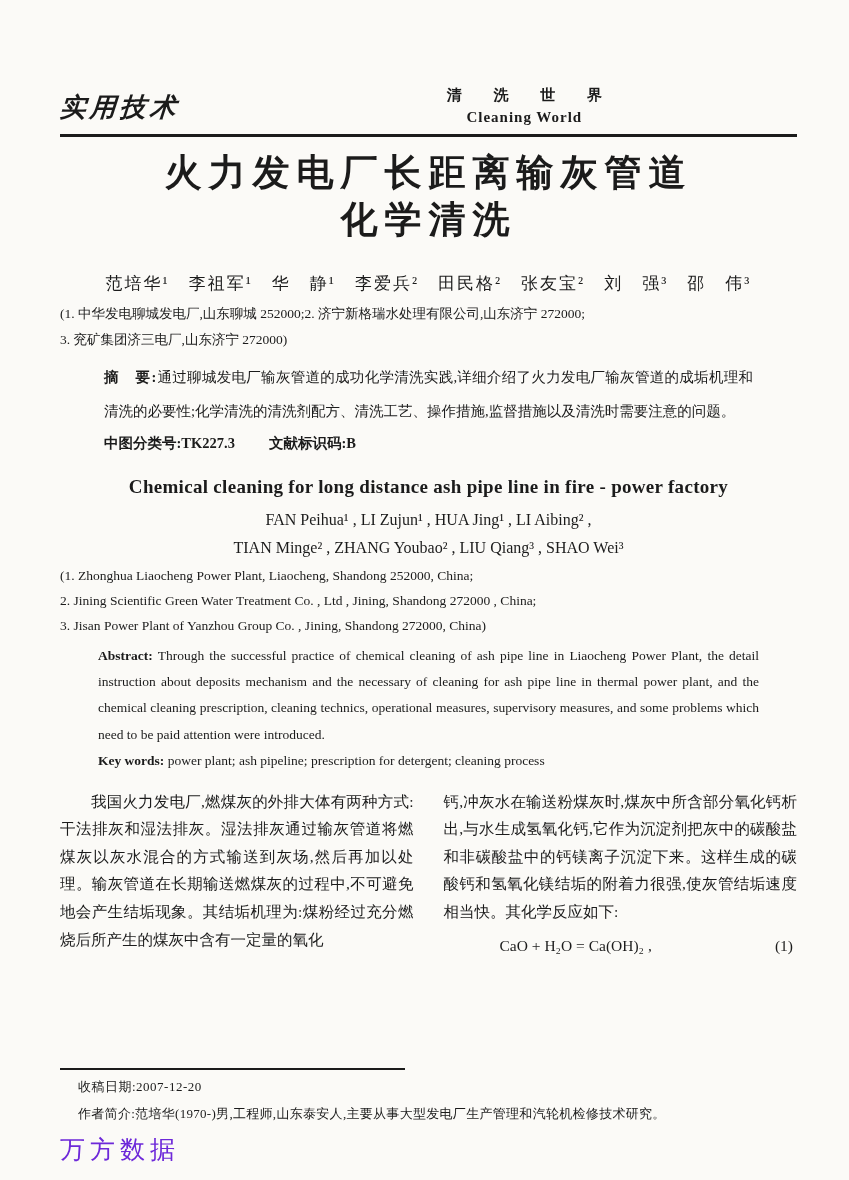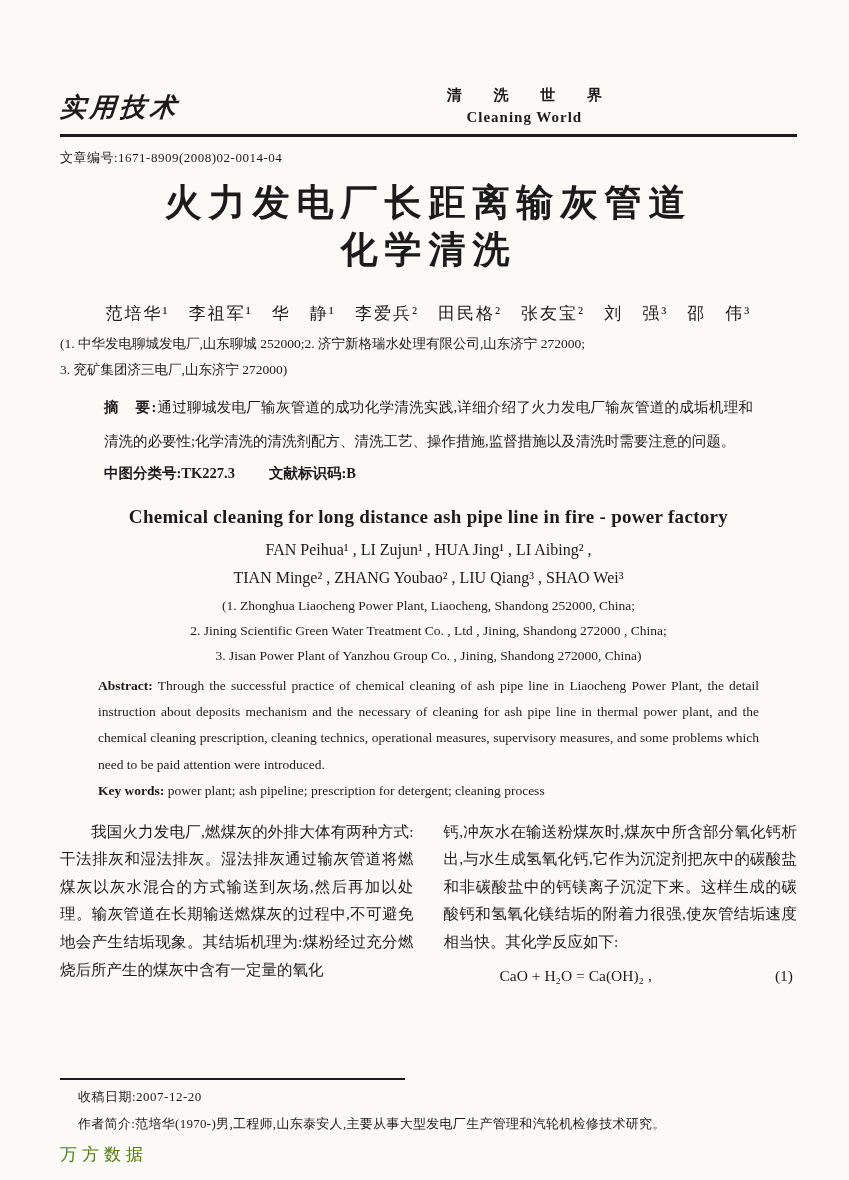--- a/index.html
+++ b/index.html
@@ -47,61 +47,60 @@
   .absblock b{letter-spacing:1px;}
   .kwline{margin:0 44px;font-size:14.5px;line-height:2.2;}
   .clcline{margin:0 44px;font-size:14.5px;line-height:2.2;font-weight:bold;}
   .clc-gap{display:inline-block;width:34px;}
   
   .title-en{
     text-align:center;font-size:19px;font-weight:bold;
     margin:16px 0 0 0;letter-spacing:0.3px;
   }
   .authors-en{text-align:center;font-size:16px;margin-top:8px;line-height:1.75;}
-  .affil-en{text-align:center;font-size:13.5px;margin-top:2px;line-height:1.85;}
+  .affil-en{font-size:13.5px;margin-top:2px;line-height:1.85;}
   .abs-en{margin:4px 38px 0 38px;font-size:13.5px;line-height:1.95;text-align:justify;}
   .kw-en{margin:0 38px;font-size:13.5px;line-height:1.9;}
   
   .columns{display:flex;gap:30px;margin-top:14px;}
   .col{flex:1;font-size:15.5px;line-height:1.78;text-align:justify;margin:0;}
   .col.first p{margin:0;text-indent:2em;}
   .col.second p{margin:0;}
   .formula{
     display:flex;justify-content:space-between;align-items:baseline;
     font-size:15.5px;margin-top:6px;padding-left:56px;
   }
   .eqno{padding-right:4px;}
   
   .pfooter{position:absolute;left:60px;right:52px;bottom:14px;}
   .frule{border:none;border-top:2px solid #1b1b1b;width:345px;margin:0 0 8px 0;}
   .received{font-size:13px;margin-left:18px;letter-spacing:0.5px;}
   .bio{font-size:13px;margin-top:9px;margin-left:18px;letter-spacing:0.3px;}
   .watermark{
-    font-size:17px;color:#4d7c0f;margin-top:10px;letter-spacing:5px;
+    font-size:25px;color:#6d28d9;margin-top:10px;letter-spacing:5px;
     font-family:"Liberation Sans","DejaVu Sans",sans-serif;
   }
 </style>
 </head>
 <body>
 
 <div class="page">
 
   <div class="jheader">
     <div class="jh-left">
       <div class="logo">实用技术</div>
     </div>
     <div class="jh-center">
       <div class="jt-cn">清 洗 世 界</div>
       <div class="jt-en">Cleaning World</div>
     </div>
   </div>
 
   <hr class="hrule">
 
-  <div class="artno">文章编号:1671-8909(2008)02-0014-04</div>
 
   <div class="title-cn">
     <div>火力发电厂长距离输灰管道</div>
     <div>化学清洗</div>
   </div>
 
   <div class="authors-cn">范培华¹　李祖军¹　华　静¹　李爱兵²　田民格²　张友宝²　刘　强³　邵　伟³</div>
 
   <div class="affil-cn">
     <div>(1. 中华发电聊城发电厂,山东聊城 252000;2. 济宁新格瑞水处理有限公司,山东济宁 272000;</div>

